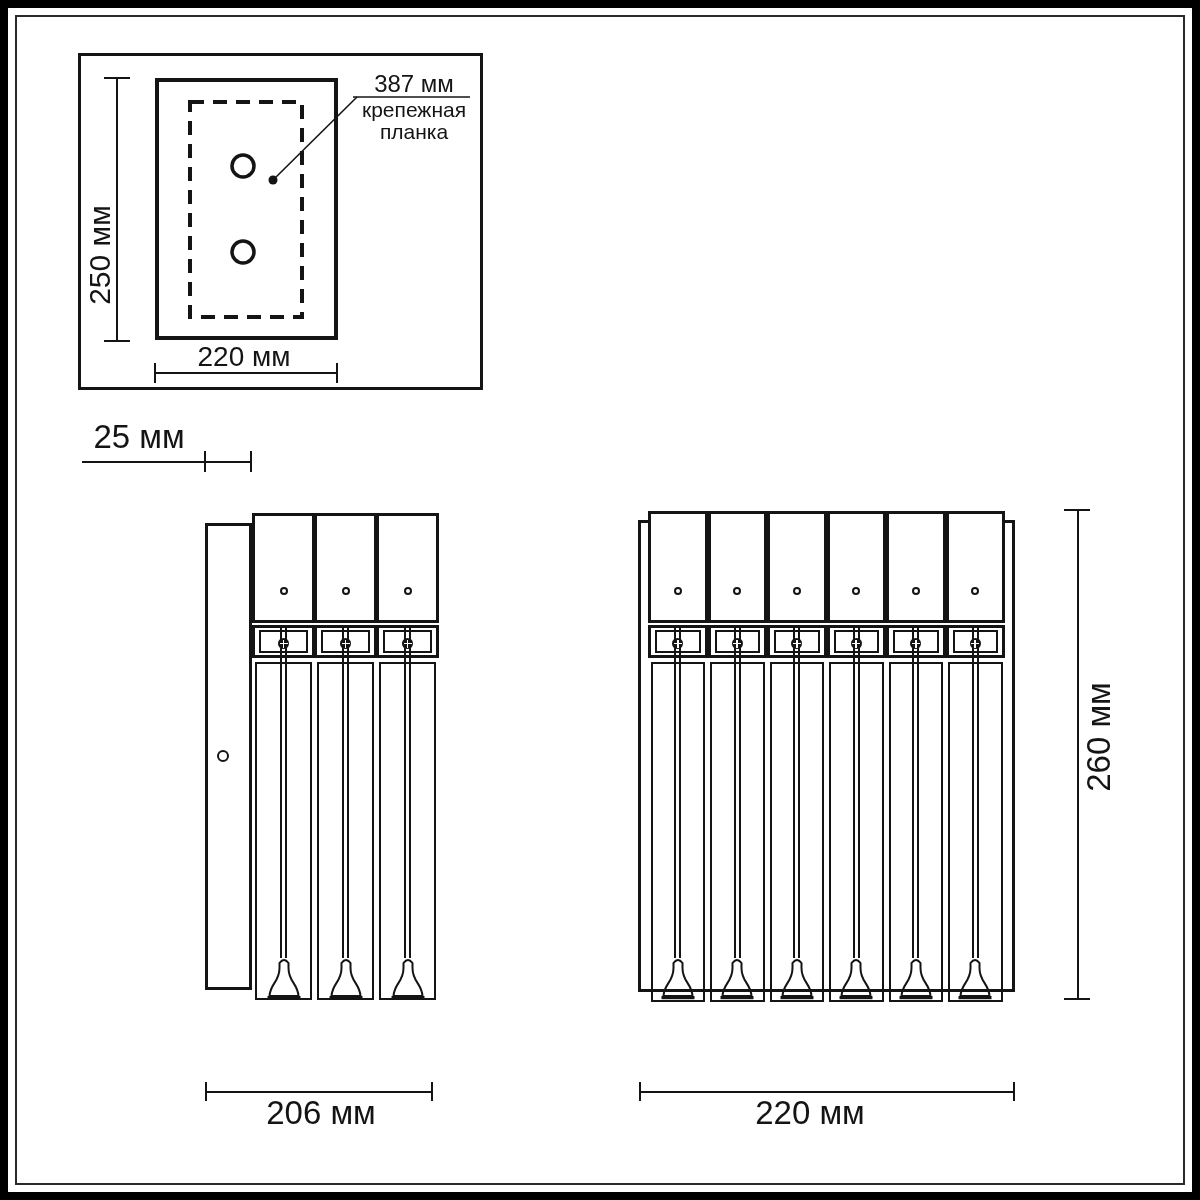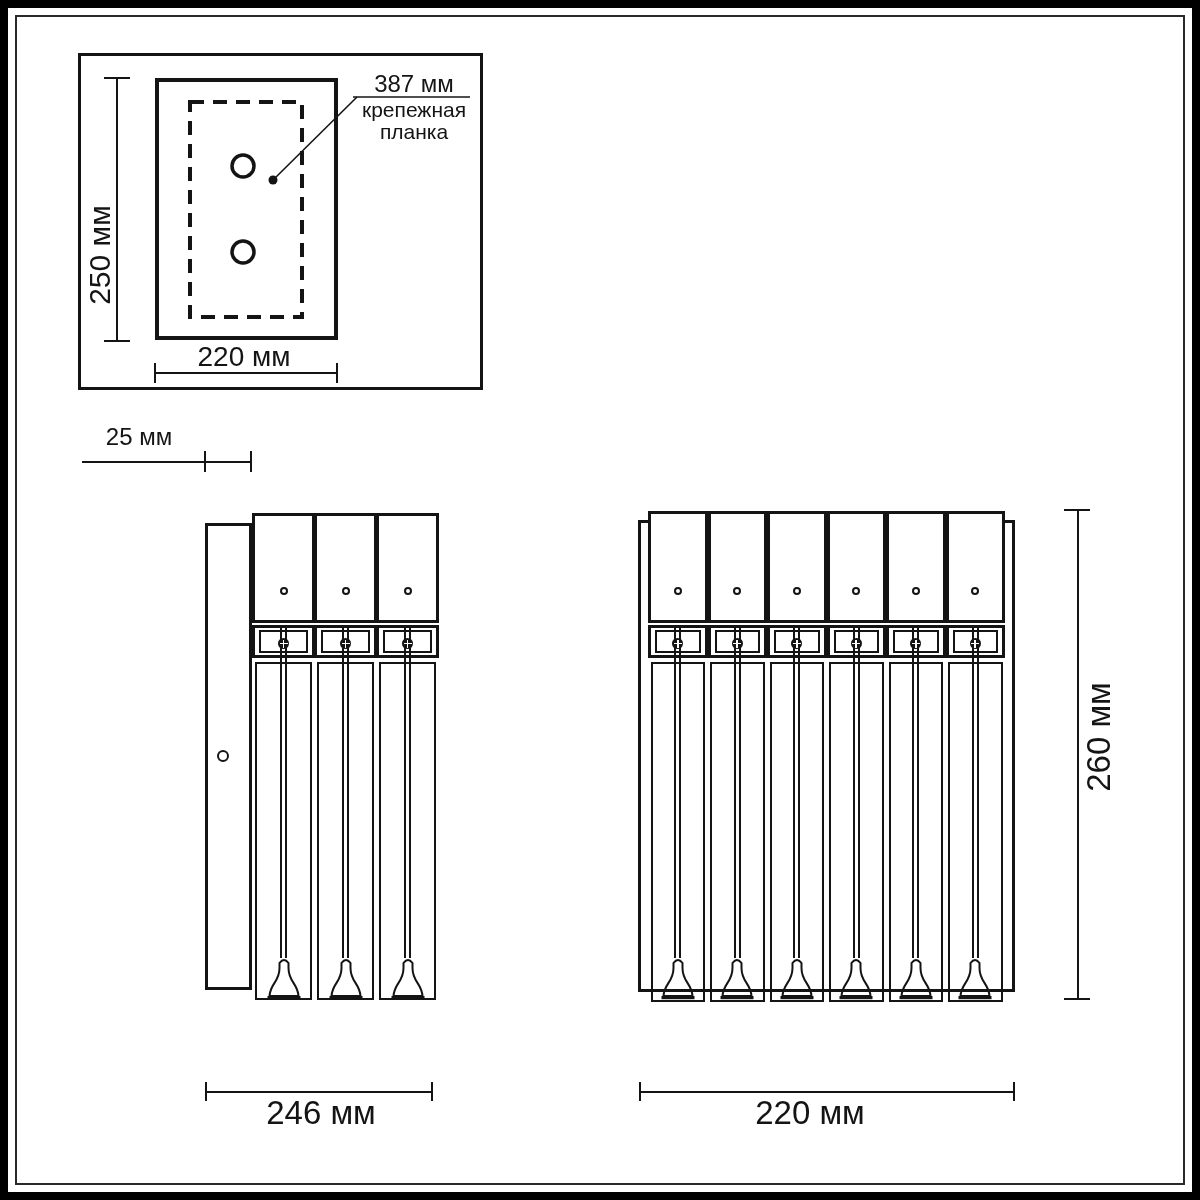--- a/index.html
+++ b/index.html
@@ -10,21 +10,21 @@
   .frame-inner{position:absolute;inset:15px;border:2px solid #2a2a2a;pointer-events:none;}
   .hline{position:absolute;height:2px;background:var(--line);}
   .vline{position:absolute;width:2px;background:var(--line);}
   .tickv{position:absolute;width:2px;height:20px;background:var(--line);}
   .tickh{position:absolute;width:26px;height:2px;background:var(--line);}
 
   .lab{position:absolute;transform:translate(-50%,-50%);white-space:nowrap;color:var(--line);}
   .lab.rot{transform:translate(-50%,-50%) rotate(-90deg);}
   .dim-big{font-size:33px;}
   .dim-med{font-size:28px;}
-  .dim-25{font-size:24px;}
+  .dim-25{font-size:33px;}
   .callout-val{font-size:24px;}
   .callout-name{font-size:21px;line-height:1.05;text-align:center;}
 
   
   .panel-border{position:absolute;left:78px;top:53px;width:405px;height:337px;border:3px solid var(--line);box-sizing:border-box;}
   .wallplate{position:absolute;left:155px;top:78px;width:183px;height:262px;border:4px solid var(--line);box-sizing:border-box;background:#fff;}
   .panel-svg{position:absolute;left:78px;top:53px;}
 
   
   .backplate-side{position:absolute;left:205px;top:523px;width:47px;height:467px;border:3px solid var(--line);box-sizing:border-box;background:#fff;}
@@ -133,21 +133,21 @@
         <div class="flare" style="top: 445px;"><svg width="34" height="42" viewBox="0 0 34 42">
             <path d="M12.5 5 Q17 -1 21.5 5 L21.5 10 C21.5 24 30.5 25 31.5 38 L2.5 38 C3.5 25 12.5 24 12.5 10 Z" fill="#ffffff" stroke="#141414" stroke-width="2"></path>
             <rect x="0.5" y="38" width="33" height="3.2" fill="#141414"></rect>
           </svg></div>
       </div>
     </div>
 
   <div class="hline" style="left:206px;top:1091px;width:227px;"></div>
   <div class="tickv" style="left:205px;top:1082px;height:19px;"></div>
   <div class="tickv" style="left:431px;top:1082px;height:19px;"></div>
-  <div class="lab dim-big" style="left:321px;top:1113px;">246 мм</div>
+  <div class="lab dim-big" style="left:321px;top:1113px;">206 мм</div>
 
   <div class="backplate-front"></div>
   <div id="front-units">
       <div class="unit" style="left: 648px; top: 511px; width: 59.5px; height: 491px;">
         <div class="topbox" style="top: 0px; height: 112px;">
           <div class="tdot" style="top: 73px;"></div>
         </div>
         <div class="gpanel" style="left: 2.5px; right: 2.5px; top: 151px; height: 340px;"></div>
         <div class="rod" style="top: 116px; height: 331px;"></div>
         <div class="band" style="top: 114px;">

